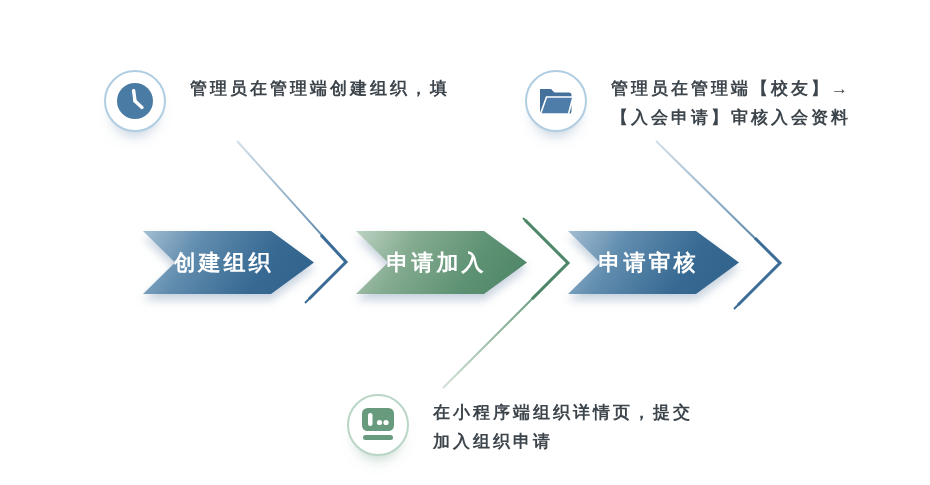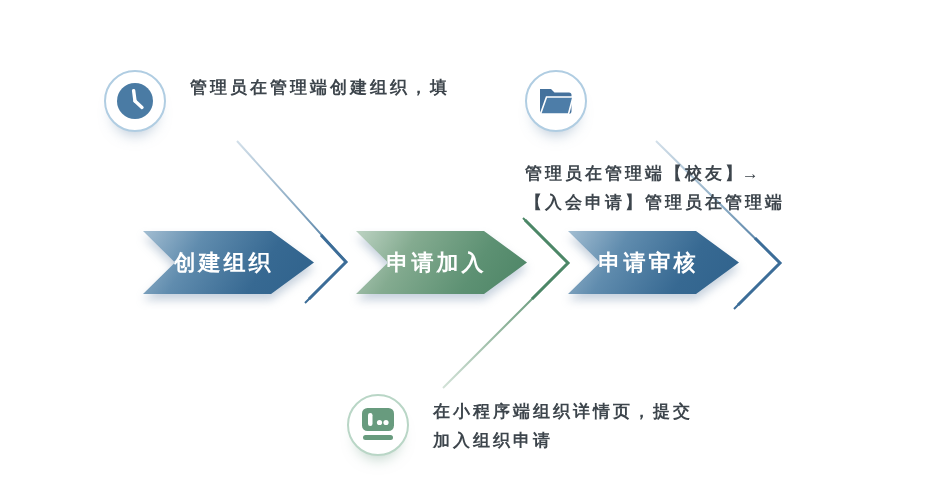--- a/index.html
+++ b/index.html
@@ -1,18 +1,18 @@
 <!DOCTYPE html>
 <html><head>
 <meta charset="utf-8">
 <style>
   html,body{margin:0;padding:0;background:#ffffff;}
   .stage{
     position:relative;width:930px;height:485px;background:#ffffff;overflow:hidden;
-    font-family:Liberation Mono, monospace;
+    font-family:Liberation Serif, serif;
   }
   
   .connector-layer{position:absolute;left:0;top:0;width:930px;height:485px;}
   
   .note{position:absolute;display:flex;align-items:flex-start;gap:24px;}
   .icon-circle{
     flex:0 0 auto;width:62px;height:62px;border-radius:50%;background:#ffffff;
     border:2px solid #b0cde2;box-sizing:border-box;
     display:flex;align-items:center;justify-content:center;
     box-shadow:0 12px 14px -9px rgba(120,150,180,.5);
@@ -78,30 +78,30 @@
         <circle cx="19" cy="19" r="18" fill="#4a7ba4"></circle>
         <path d="M19 19 L17.6 8.6" stroke="#ffffff" stroke-width="3.4" stroke-linecap="round"></path>
         <path d="M19 19 L26 25.4" stroke="#ffffff" stroke-width="3.4" stroke-linecap="round"></path>
       </svg>
     </div>
     <div class="note-text">
       <div>管理员在管理端创建组织，填</div>
     </div>
   </div>
 
-  <div class="note" style="left:525px;top:70px;flex-direction:column;">
+  <div class="note" style="left:525px;top:70px;">
     <div class="icon-circle">
       <svg width="40" height="34" viewBox="0 0 40 34">
         <path d="M4 5 h11 l3.5 3.5 H33 a2.5 2.5 0 0 1 2.5 2.5 V27 a3 3 0 0 1 -3 3 H7 a3 3 0 0 1 -3 -3 Z" fill="#44719c"></path>
         <path d="M10.5 13 H37 L32.5 30 H4.5 Z" fill="#4d7da8" stroke="#ffffff" stroke-width="1.6"></path>
       </svg>
     </div>
     <div class="note-text">
       <div>管理员在管理端【校友】→</div>
-      <div>【入会申请】管理员在管理端</div>
+      <div>【入会申请】审核入会资料</div>
     </div>
   </div>
 
   <div class="note" style="left:347px;top:394px;">
     <div class="icon-circle green">
       <svg width="40" height="40" viewBox="0 0 40 40">
         <rect x="4" y="3" width="32" height="23" rx="5.5" fill="#689b7e"></rect>
         <rect x="10" y="8" width="4.5" height="13" rx="2.2" fill="#ffffff"></rect>
         <circle cx="21.5" cy="17.5" r="2.6" fill="#ffffff"></circle>
         <circle cx="28" cy="17.5" r="2.6" fill="#ffffff"></circle>

